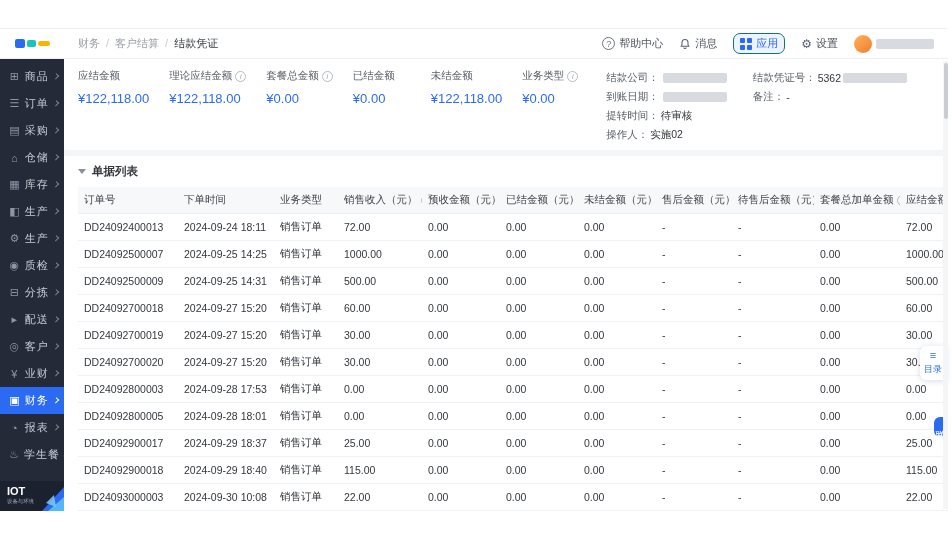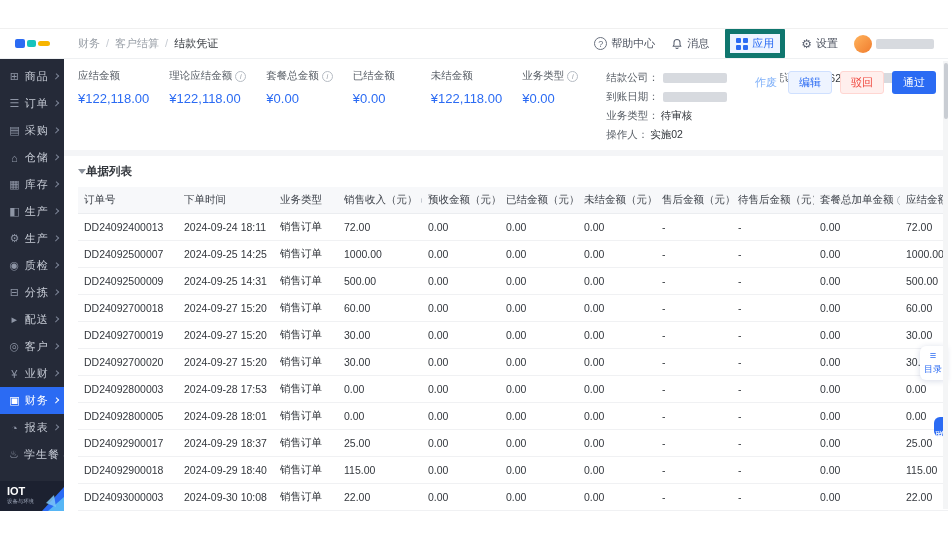--- a/index.html
+++ b/index.html
@@ -17,21 +17,21 @@
   .crumb + .crumb::before { content:"/"; margin:0 6px; color:#c6cbd2; }
   .crumb.cur { color:#33373d; }
   .top-right { margin-left:auto; display:flex; align-items:center; gap:16px; padding-right:14px; font-size:11px; color:#4d5360; }
   .top-item { display:flex; align-items:center; gap:4px; cursor:pointer; }
   .q-icon { width:13px; height:13px; border:1px solid #6b7280; border-radius:50%; font-size:9px; display:flex; align-items:center; justify-content:center; color:#6b7280; }
   .q-icon::after { content:"?"; }
   .bell { width:12px; height:12px; }
   .grid-ic { width:12px; height:12px; display:grid; grid-template-columns:1fr 1fr; gap:2px; }
   .grid-ic i { background:#5a6170; border-radius:1px; }
   .gear { font-size:12px; color:#5a6170; }
-  .apps-box { background:#eef4ff; border:5px solid #0f766e; border-radius:1px; padding:2px 6px; color:#2b6bf3; }
+  .apps-box { background:#eef4ff; border:1px solid #0f766e; border-radius:7px; padding:2px 6px; color:#2b6bf3; }
   .avatar { width:18px; height:18px; border-radius:50%; background:linear-gradient(135deg,#ffb35c,#f07c2e); }
   .blur { background:#d7dadf; border-radius:2px; display:inline-block; height:10px; filter:blur(0.4px); }
   .name-blur { width:58px; }
 
   
   .body-row { display:flex; height:452px; }
   .sidebar { width:64px; background:#252a38; display:flex; flex-direction:column; color:#c7ccd6; flex:0 0 64px; }
   .side-menu { flex:1; padding-top:4px; }
   .side-item { height:27px; display:flex; align-items:center; padding:0 6px 0 9px; font-size:11px; cursor:pointer; gap:5px; }
   .side-item .s-icon { font-size:11px; width:13px; color:#8e95a5; text-align:center; }
@@ -61,21 +61,21 @@
   .drow .blur { width:64px; margin-left:2px; }
   .actions { position:absolute; right:12px; top:12px; display:flex; gap:8px; align-items:center; }
   .btn { font-size:11px; border-radius:3px; padding:3px 10px; cursor:pointer; border:1px solid transparent; white-space:nowrap; }
   .btn.link { color:#7fb0f9; background:#fff; padding:3px 2px; }
   .btn.ghost { color:#2b6bf3; background:#eef4ff; border-color:#cfe0ff; }
   .btn.danger { color:#f0483e; background:#ffefed; border-color:#ffd6d2; }
   .btn.primary { color:#fff; background:#2b6bf3; }
 
   
   .list-sec { padding:8px 14px 0 14px; }
-  .sec-head { display:flex; align-items:center; font-size:11.5px; font-weight:bold; color:#33373d; cursor:pointer; }
+  .sec-head { display:flex; align-items:center; gap:6px; font-size:11.5px; font-weight:bold; color:#33373d; cursor:pointer; }
   .caret { width:0; height:0; border-left:4px solid transparent; border-right:4px solid transparent; border-top:5px solid #8a909a; }
   table { border-collapse:collapse; width:100%; table-layout:fixed; margin-top:8px; }
   th, td { font-size:10.5px; text-align:left; padding:6px 6px; border-bottom:1px solid #f0f1f3; overflow:hidden; white-space:nowrap; text-overflow:ellipsis; }
   th { background:#f7f8fa; color:#40454d; font-weight:normal; border-bottom:1px solid #ebedf0; }
   th .th-in { display:flex; align-items:center; gap:3px; }
   td { color:#33373d; }
 
   
   .float-cat { position:absolute; right:2px; top:317px; width:26px; background:#fff; border-radius:6px 0 0 6px; box-shadow:0 1px 6px rgba(31,56,120,.18); padding:4px 2px; text-align:center; cursor:pointer; }
   .float-cat .ic { color:#2b6bf3; font-size:11px; line-height:11px; }
@@ -302,48 +302,47 @@
                 <span class="blur" data-name="redacted-value"></span>
               </div>
 
               <div class="drow" data-name="detail-row">
                 <span data-name="detail-label">到账日期：</span>
                 <span class="dv" data-name="detail-value"></span>
                 <span class="blur" data-name="redacted-value"></span>
               </div>
 
               <div class="drow" data-name="detail-row">
-                <span data-name="detail-label">业务类型：</span>
+                <span data-name="detail-label">提转时间：</span>
                 <span class="dv" data-name="detail-value">待审核</span>
 
               </div>
 
               <div class="drow" data-name="detail-row">
                 <span data-name="detail-label">操作人：</span>
                 <span class="dv" data-name="detail-value">实施02</span>
 
               </div>
             </div>
           <div class="dcol" data-name="details-right">
 
               <div class="drow" data-name="detail-row">
                 <span data-name="detail-label">结款凭证号：</span>
                 <span class="dv" data-name="detail-value">5362</span>
                 <span class="blur" data-name="redacted-value"></span>
               </div>
 
 
 
-            </div>
-        </div>
-        <div class="actions" data-name="action-buttons">
-          <button class="btn link" data-name="void-button">作废</button>
-          <button class="btn ghost" data-name="edit-button">编辑</button>
-          <button class="btn danger" data-name="reject-button">驳回</button>
-          <button class="btn primary" data-name="approve-button">通过</button>
+              <div class="drow" data-name="detail-row">
+                <span data-name="detail-label">备注：</span>
+                <span class="dv" data-name="detail-value">-</span>
+
+              </div>
+            </div>
         </div>
       </div>
 
       <div class="list-sec" data-name="document-list-section">
         <div class="sec-head" data-name="document-list-header">
           <span class="caret" data-name="collapse-caret-icon"></span>
           <span data-name="document-list-title">单据列表</span>
         </div>
         <table data-name="orders-table">
           <colgroup>

